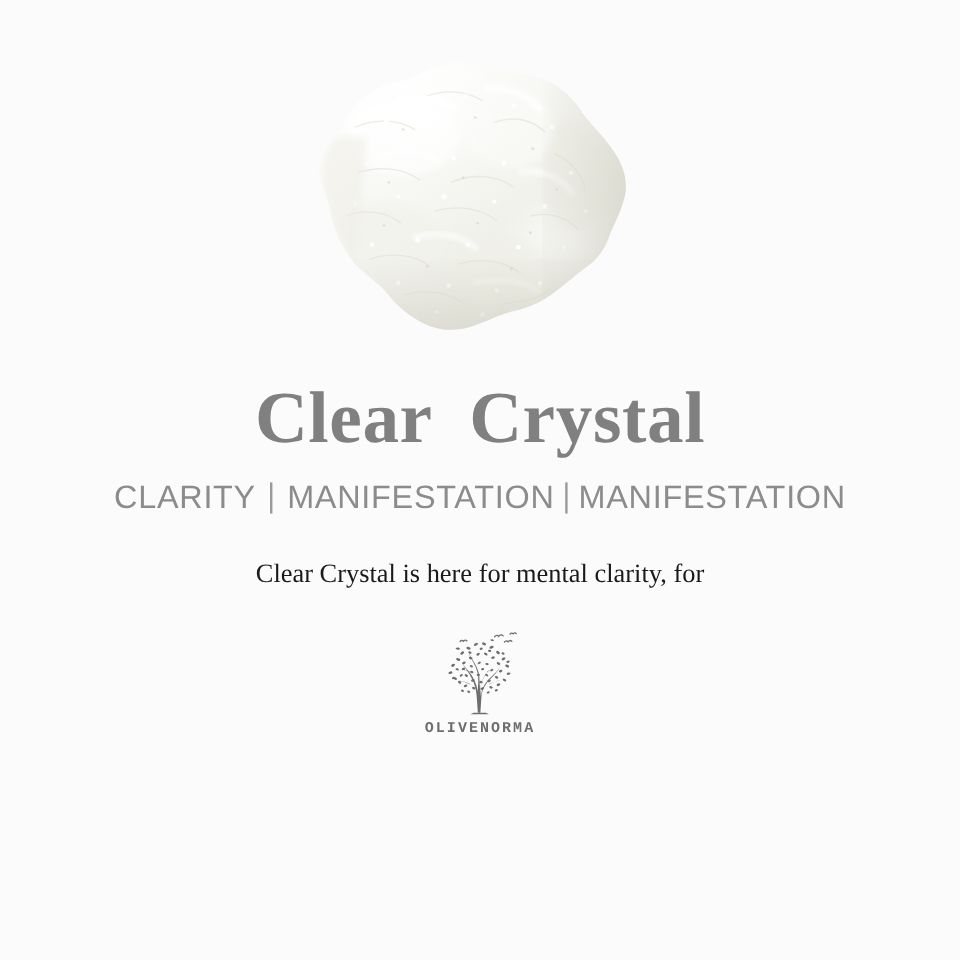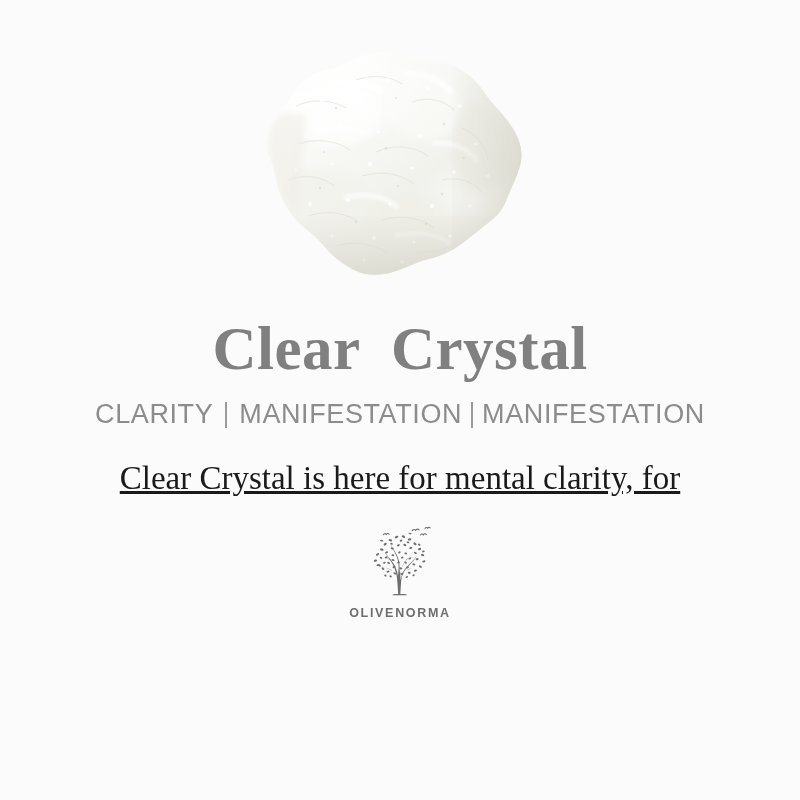--- a/index.html
+++ b/index.html
@@ -86,46 +86,45 @@
   .subtitle .sep.tight {
     margin: 0 9px;
   }
 
   
   .body-copy {
     margin: 28px 0 0 0;
     width: 720px;
     font-family: "Liberation Serif", "DejaVu Serif", serif;
     font-weight: normal;
-    font-size: 33px;
+    font-size: 22px;
     line-height: 44px;
     color: #1a1a1a;
     text-align: center;
-    text-decoration: underline;
   }
   .body-copy .ln {
     display: block;
     white-space: nowrap;
   }
 
   
   .brand {
     margin-top: 24px;
     display: flex;
     flex-direction: column;
     align-items: center;
   }
   .brand-mark {
     display: block;
     width: 86px;
     height: 74px;
   }
   .brand-name {
-    margin-top: 8px;
-    font-family: Liberation Sans, sans-serif;
+    margin-top: 2px;
+    font-family: Liberation Mono, monospace;
     font-size: 12.5px;
     font-weight: bold;
     letter-spacing: 1.7px;
     color: #6e6e6e;
     text-align: center;
   }
 </style>
 </head>
 <body style="background: rgb(251, 251, 251);">
 

